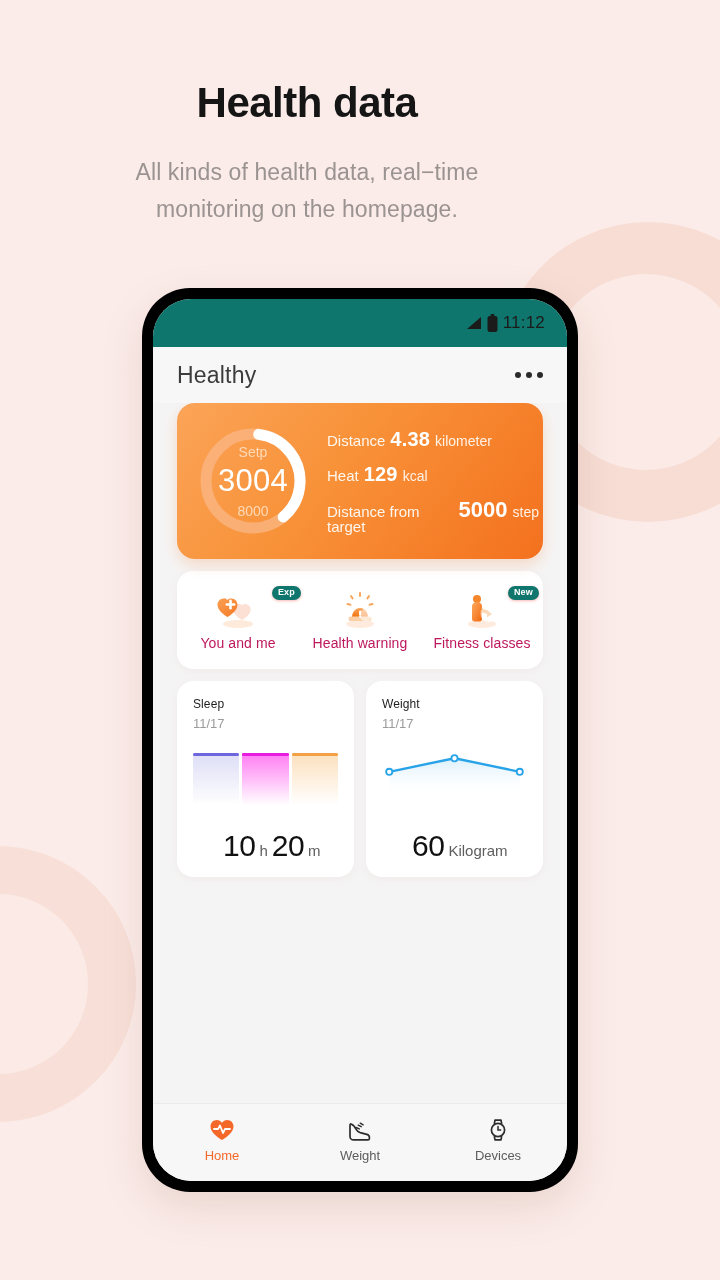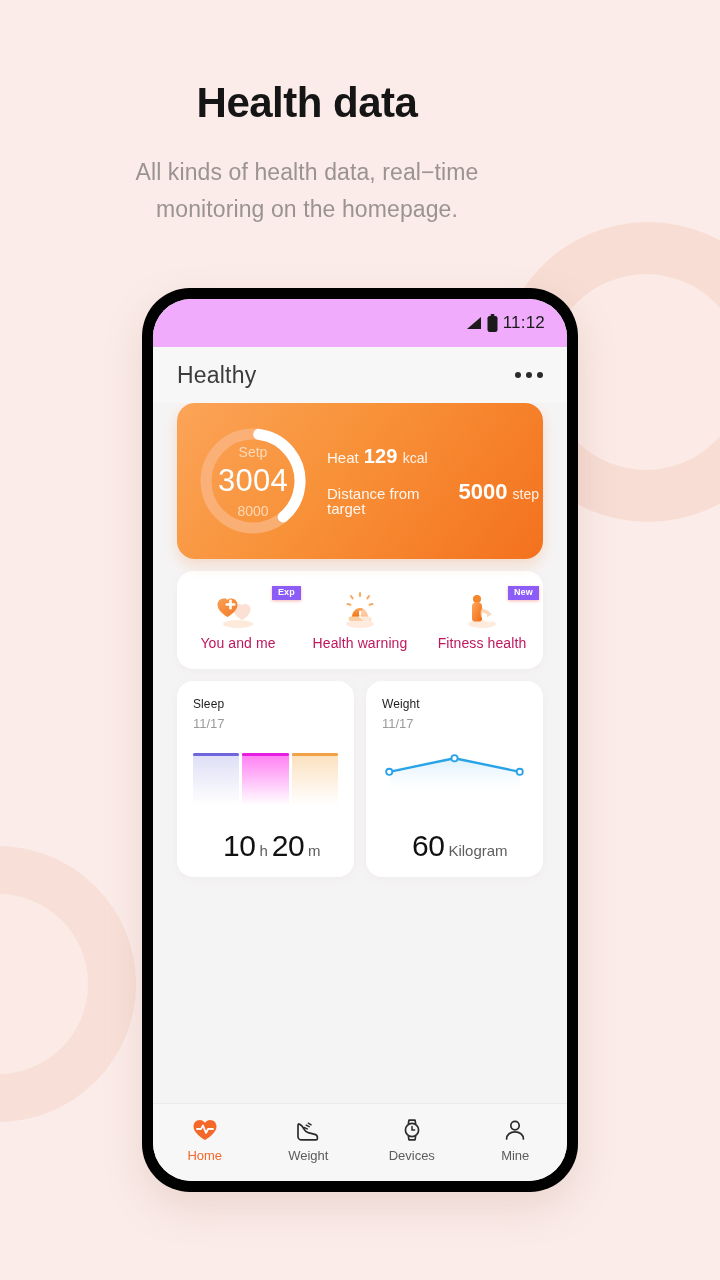--- a/index.html
+++ b/index.html
@@ -56,21 +56,21 @@
     background:#f5f4f4;
     border-radius:38px;
     overflow:hidden;
     position:relative;
     display:flex; flex-direction:column;
   }
 
   
   .statusbar {
     height:48px; flex:none;
-    background:#f0abfc;
+    background:#0f766e;
     display:flex; align-items:center; justify-content:flex-end;
     padding:0 22px 0 0;
     gap:5px;
   }
   .sb-signal { display:block; }
   .sb-battery { display:block; }
   .sb-time { font-size:17px; color:#1b1b1b; font-weight:400; letter-spacing:.2px; }
 
   
   .appbar {
@@ -120,23 +120,23 @@
     border-radius:16px;
     height:98px;
     display:flex; align-items:center;
     box-shadow:0 2px 8px rgba(160,130,120,.07);
   }
   .shortcut { flex:1; display:flex; flex-direction:column; align-items:center; gap:5px; position:relative; }
   .sc-icon { width:46px; height:40px; position:relative; }
   .sc-label { font-size:14px; color:#be185d; letter-spacing:.1px; }
   .badge {
     position:absolute; top:-3px; right:-7px;
-    background:#8b5cf6; color:#fff;
+    background:#0f766e; color:#fff;
     font-size:9px; font-weight:700;
-    padding:2px 6px 3px; border-radius:0;
+    padding:2px 6px 3px; border-radius:7px;
     line-height:1; letter-spacing:.2px;
     box-shadow:0 1px 3px rgba(232,51,42,.35);
   }
 
   
   .metrics { margin-top:12px; display:flex; gap:12px; }
   .metric-card {
     flex:1; background:#fff; border-radius:16px;
     height:196px; padding:16px 16px 14px;
     display:flex; flex-direction:column;
@@ -227,20 +227,25 @@
           <circle cx="58" cy="58" r="47" fill="none" stroke="#f9b785" stroke-width="11" stroke-opacity="0.75"></circle>
           <circle cx="58" cy="58" r="47" fill="none" stroke="#ffffff" stroke-width="11" stroke-linecap="round" stroke-dasharray="109 296" transform="rotate(-83 58 58)"></circle>
         </svg>
         <div class="ring-text">
           <span class="ring-label">Setp</span>
           <span class="ring-value">3004</span>
           <span class="ring-goal">8000</span>
         </div>
       </div>
       <div class="steps-stats">
+        <div class="stat-row">
+          <span>Distance</span>
+          <span class="sv">4.38</span>
+          <span class="su">kilometer</span>
+        </div>
         <div class="stat-row">
           <span>Heat</span>
           <span class="sv">129</span>
           <span class="su">kcal</span>
         </div>
         <div class="stat-row">
           <span>Distance from target</span>
           <span class="sv-big">5000</span>
           <span class="su">step</span>
         </div>
@@ -308,21 +313,21 @@
                     <stop offset="0" stop-color="#ffa85e"></stop>
                     <stop offset="1" stop-color="#ef6a10"></stop>
                   </linearGradient>
                 </defs>
             <path d="M22 18l8 3-1.5 3.2-7-2.4z" fill="#f79a46"></path>
             <circle cx="30" cy="24" r="8.5" fill="#ffffff" opacity=".62"></circle>
             <path d="M28 20.5l5 3.5-5 3.5z" fill="#fbd9bb"></path>
           </svg>
         </div>
         <span class="badge" style="right:4px;top:-4px;">New</span>
-        <span class="sc-label">Fitness health</span>
+        <span class="sc-label">Fitness classes</span>
       </div>
 
     </div>
 
     <div class="metrics">
 
       <div class="metric-card">
         <div class="mc-title">Sleep</div>
         <div class="mc-date">11/17</div>
         <div class="mc-graph">
@@ -395,26 +400,17 @@
       <span class="tab-ic">
         <svg width="26" height="24" viewBox="0 0 26 24">
           <circle cx="13" cy="12" r="6.6" fill="none" stroke="#2c2c2c" stroke-width="1.7"></circle>
           <path d="M9.3 5.9 L10 2.2 H16 L16.7 5.9 M9.3 18.1 L10 21.8 H16 L16.7 18.1" fill="none" stroke="#2c2c2c" stroke-width="1.7" stroke-linejoin="round"></path>
           <path d="M13 8.4 V12 h2.6" fill="none" stroke="#2c2c2c" stroke-width="1.5" stroke-linecap="round"></path>
         </svg>
       </span>
       <span class="tab-label">Devices</span>
     </div>
 
-    <div class="tab">
-      <span class="tab-ic">
-        <svg width="26" height="24" viewBox="0 0 26 24">
-          <circle cx="13" cy="7.6" r="4.2" fill="none" stroke="#2c2c2c" stroke-width="1.7"></circle>
-          <path d="M4.6 21c0-4.4 3.8-7.2 8.4-7.2s8.4 2.8 8.4 7.2" fill="none" stroke="#2c2c2c" stroke-width="1.7" stroke-linecap="round"></path>
-        </svg>
-      </span>
-      <span class="tab-label">Mine</span>
-    </div>
 
   </div>
 
 </div>
 </div>
 
 </body></html>

